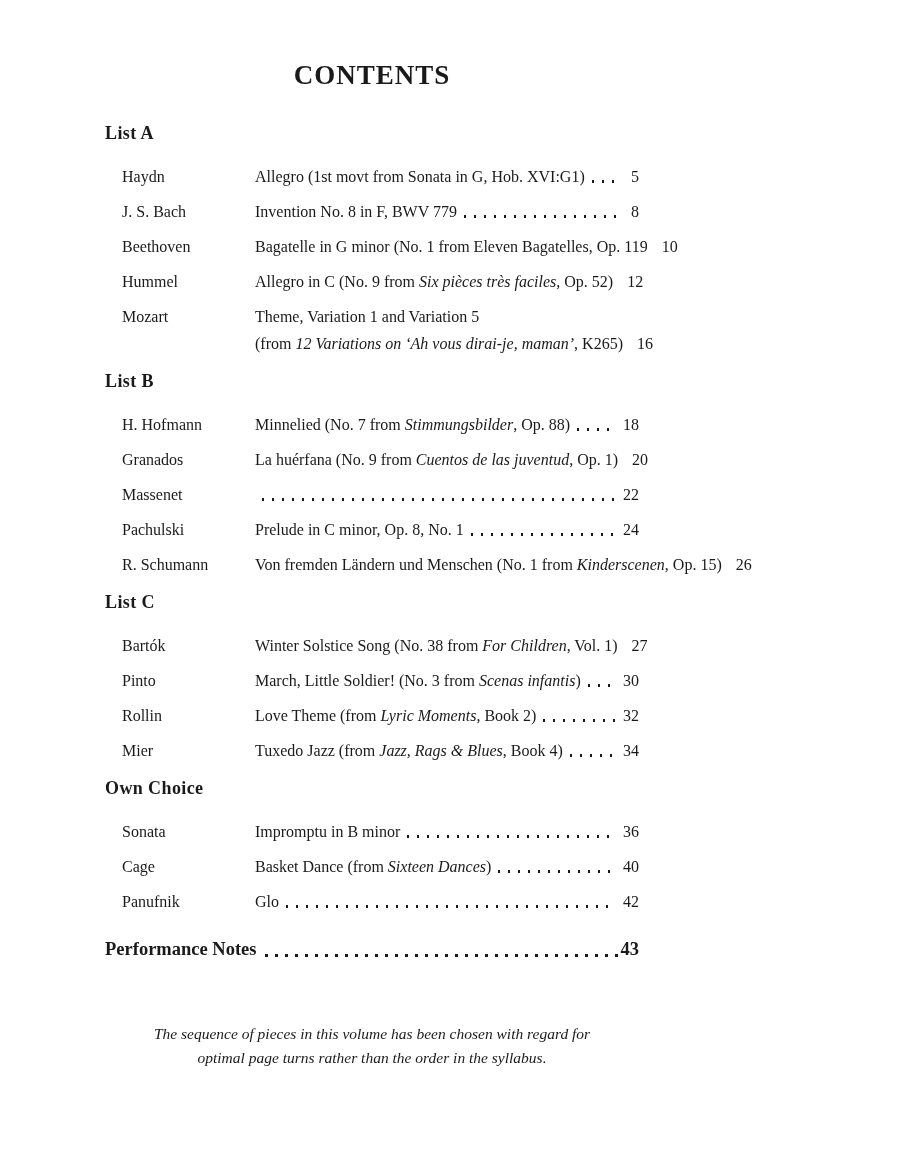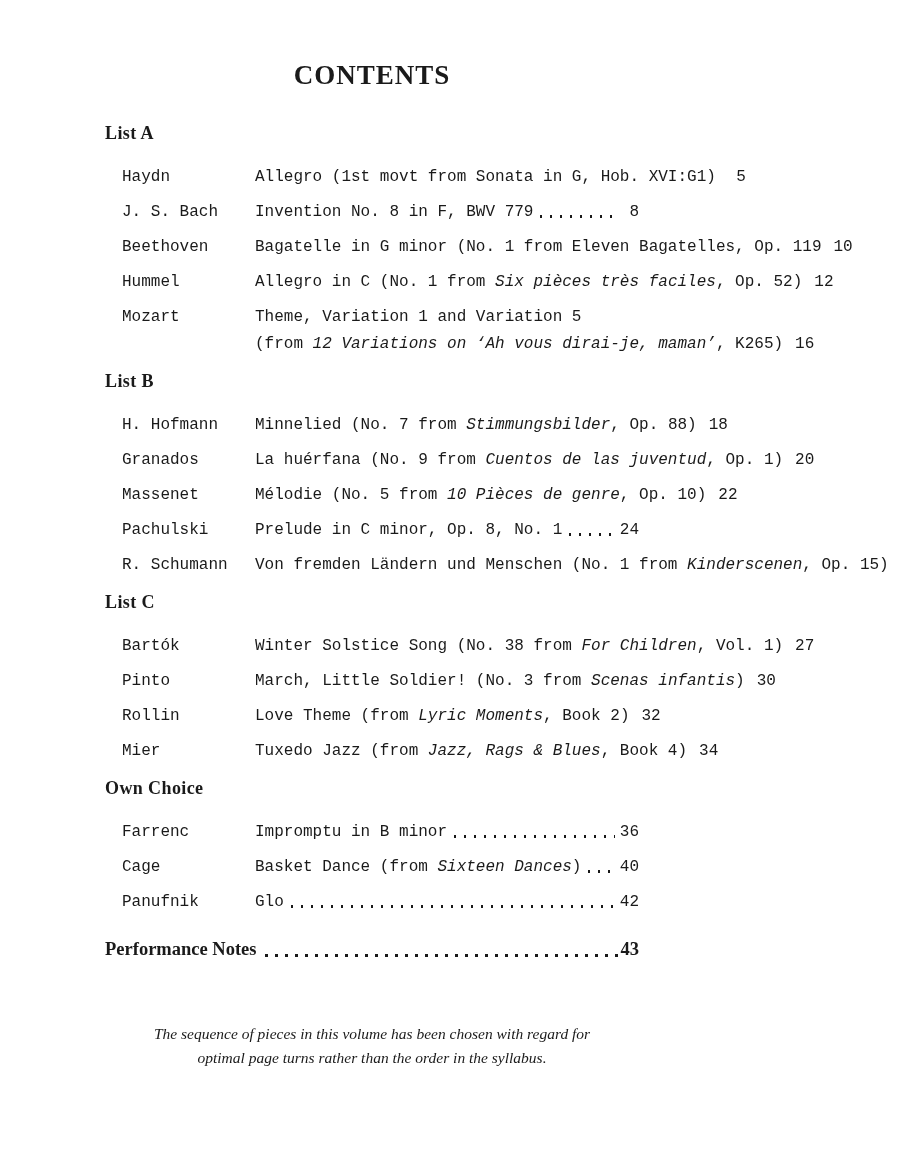--- a/index.html
+++ b/index.html
@@ -28,21 +28,20 @@
     letter-spacing: 0.4px;
     margin: 11px 0 25px 0;
   }
   .entries { margin-left: 17px; }
   .toc-line {
     display: flex;
     align-items: baseline;
     font-size: 16px;
     line-height: 1;
     margin-bottom: 19px;
-    font-family: Liberation Mono, monospace;
   }
   .toc-line .composer-cell {
     flex: 0 0 133px;
     white-space: nowrap;
   }
   .title-text { white-space: nowrap; text-align: right; }
   .title-text .it { font-style: italic; }
   .dot-leader {
     flex: 1 1 auto;
     align-self: flex-end;
@@ -102,21 +101,21 @@
 
   <div class="toc-line">
     <span class="composer-cell">Beethoven</span>
     <span class="title-text"><span class="pre">Bagatelle in G minor (No. 1 from Eleven Bagatelles, Op. 119</span><span class="it"></span><span class="post"></span></span>
     <span class="dot-leader"></span>
     <span class="page-num">10</span>
   </div>
 
   <div class="toc-line">
     <span class="composer-cell">Hummel</span>
-    <span class="title-text"><span class="pre">Allegro in C (No. 1 from </span><span class="it">Six pièces très faciles</span><span class="post">, Op. 52)</span></span>
+    <span class="title-text"><span class="pre">Allegro in C (No. 9 from </span><span class="it">Six pièces très faciles</span><span class="post">, Op. 52)</span></span>
     <span class="dot-leader"></span>
     <span class="page-num">12</span>
   </div>
 
   <div class="toc-line mozart-line1">
     <span class="composer-cell">Mozart</span>
     <span class="title-text"><span class="pre">Theme, Variation 1 and Variation 5</span><span class="it"></span><span class="post"></span></span>
 
   </div>
 
@@ -141,21 +140,20 @@
 
   <div class="toc-line">
     <span class="composer-cell">Granados</span>
     <span class="title-text"><span class="pre">La huérfana (No. 9 from </span><span class="it">Cuentos de las juventud</span><span class="post">, Op. 1)</span></span>
     <span class="dot-leader"></span>
     <span class="page-num">20</span>
   </div>
 
   <div class="toc-line">
     <span class="composer-cell">Massenet</span>
-    <span class="title-text"><span class="pre">Mélodie (No. 5 from </span><span class="it">10 Pièces de genre</span><span class="post">, Op. 10)</span></span>
     <span class="dot-leader"></span>
     <span class="page-num">22</span>
   </div>
 
   <div class="toc-line">
     <span class="composer-cell">Pachulski</span>
     <span class="title-text"><span class="pre">Prelude in C minor, Op. 8, No. 1</span><span class="it"></span><span class="post"></span></span>
     <span class="dot-leader"></span>
     <span class="page-num">24</span>
   </div>
@@ -199,21 +197,21 @@
     <span class="dot-leader"></span>
     <span class="page-num">34</span>
   </div>
 </div>
   </div>
 
   <div class="section">
     <div class="section-heading">Own Choice</div>
     <div class="entries">
   <div class="toc-line">
-    <span class="composer-cell">Farrenc</span>
+    <span class="composer-cell">Sonata</span>
     <span class="title-text"><span class="pre">Impromptu in B minor</span><span class="it"></span><span class="post"></span></span>
     <span class="dot-leader"></span>
     <span class="page-num">36</span>
   </div>
 
 
   <div class="toc-line">
     <span class="composer-cell">Cage</span>
     <span class="title-text"><span class="pre">Basket Dance (from </span><span class="it">Sixteen Dances</span><span class="post">)</span></span>
     <span class="dot-leader"></span>

